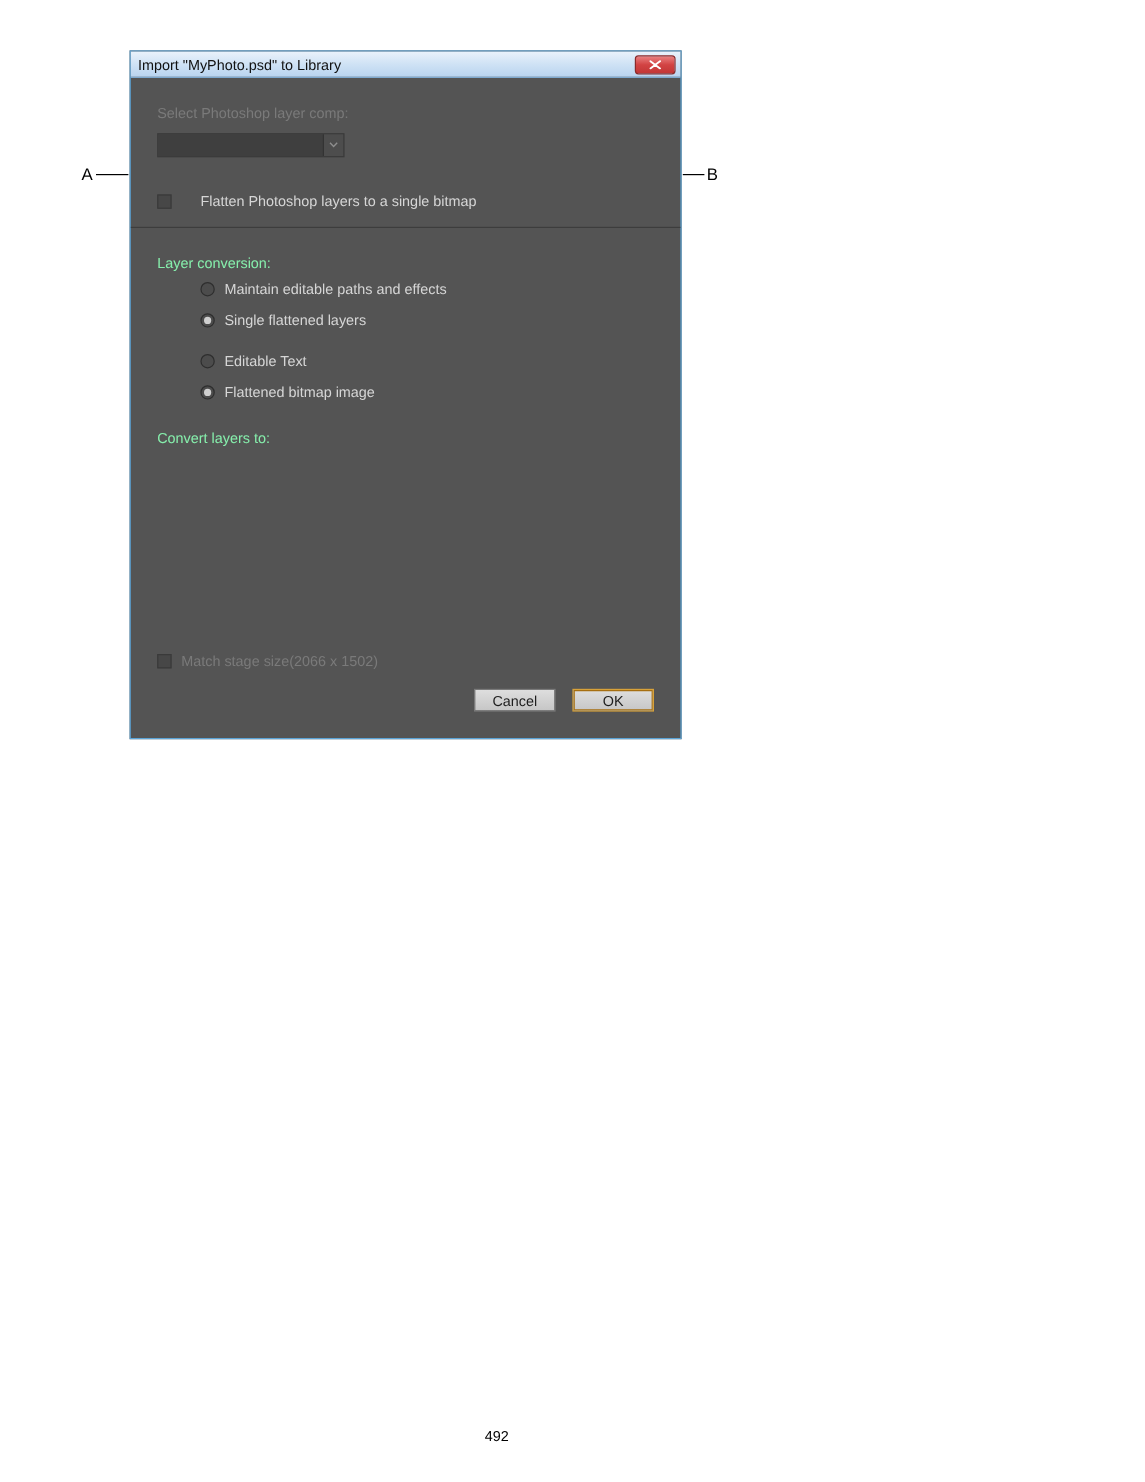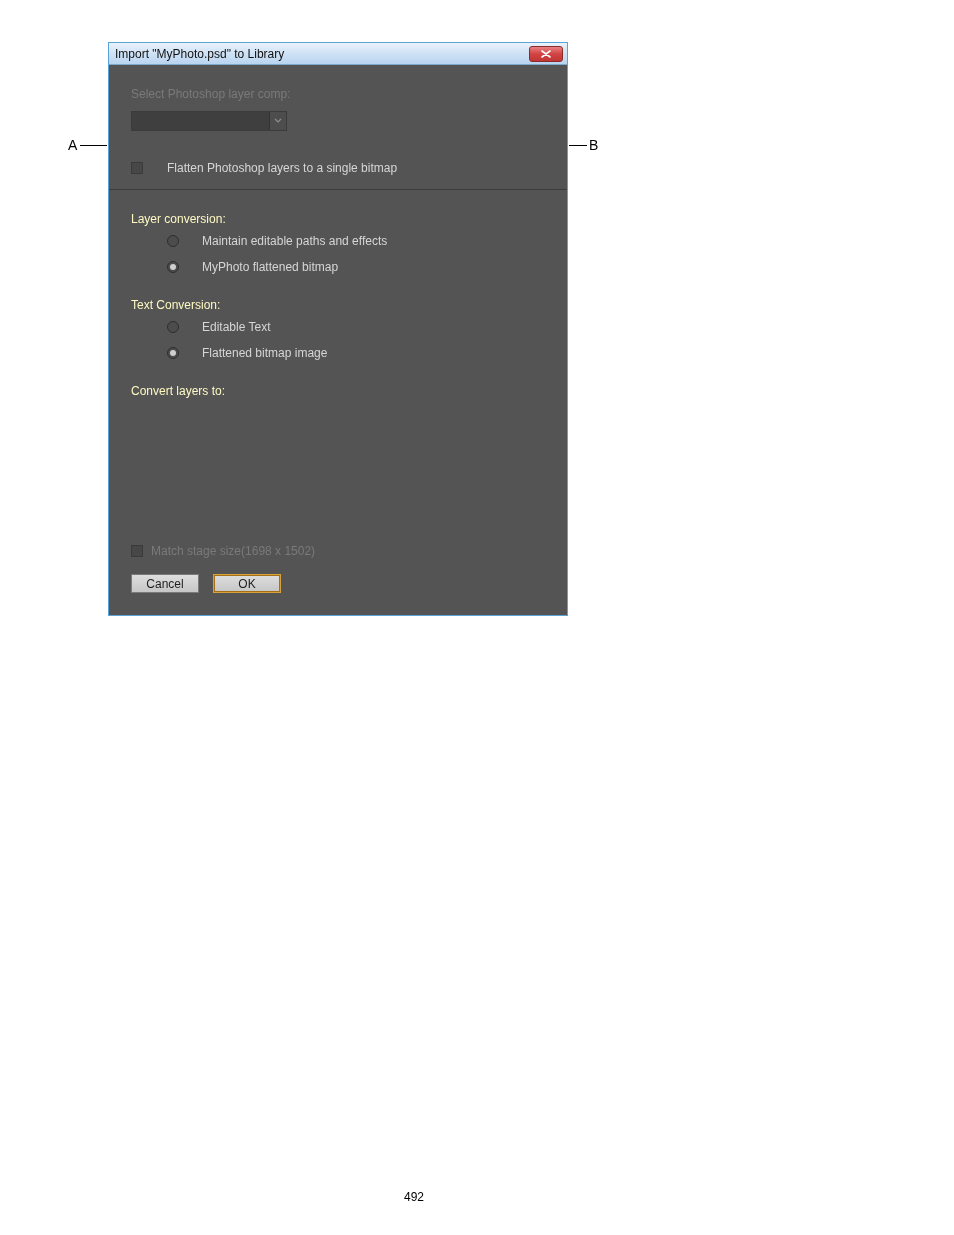--- a/index.html
+++ b/index.html
@@ -131,33 +131,33 @@
     box-sizing: border-box;
   }
 
   .hr {
     height: 1px;
     background: #3d3d3d;
     margin: 0 -22px 18px -22px;
   }
 
   .group-label {
-    color: #fef9c3;
+    color: #86efac;
     font-size: 12px;
     margin-top: 4px;
     margin-bottom: 8px;
   }
   .radio-group {
     margin-left: 36px;
     margin-bottom: 20px;
   }
   .radio-row {
     display: flex;
     align-items: center;
-    gap: 23px;
+    gap: 8px;
     color: #d6d6d6;
     font-size: 12px;
     margin-bottom: 12px;
   }
   .radio-row:last-child { margin-bottom: 0; }
   .radio {
     width: 12px;
     height: 12px;
     border-radius: 50%;
     border: 1px solid #2e2e2e;
@@ -181,21 +181,21 @@
     align-items: center;
     gap: 8px;
     color: #7a7a7a;
     font-size: 12px;
     margin-top: 6px;
     margin-bottom: 16px;
   }
 
   .button-row {
     display: flex;
-    justify-content: flex-start;
+    justify-content: flex-end;
     gap: 14px;
     padding-bottom: 10px;
   }
   .btn {
     width: 68px;
     height: 19px;
     display: flex;
     align-items: center;
     justify-content: center;
     font-size: 12px;
@@ -263,43 +263,42 @@
       <div class="hr"></div>
 
       <div class="group-label">Layer conversion:</div>
       <div class="radio-group">
         <div class="radio-row">
           <div class="radio"></div>
           <span>Maintain editable paths and effects</span>
         </div>
         <div class="radio-row">
           <div class="radio selected"></div>
-          <span>MyPhoto flattened bitmap</span>
-        </div>
-      </div>
-
-      <div class="group-label">Text Conversion:</div>
+          <span>Single flattened layers</span>
+        </div>
+      </div>
+
       <div class="radio-group">
         <div class="radio-row">
           <div class="radio"></div>
           <span>Editable Text</span>
         </div>
         <div class="radio-row">
           <div class="radio selected"></div>
           <span>Flattened bitmap image</span>
         </div>
       </div>
 
       <div class="group-label">Convert layers to:</div>
 
       <div class="flex-spacer"></div>
 
       <div class="match-row disabled">
         <div class="check-box"></div>
-        <span>Match stage size(1698 x 1502)</span>
+        <span>Match stage size(2066 x 1502)</span>
       </div>
 
       <div class="button-row">
         <div class="btn">Cancel</div>
         <div class="btn primary">OK</div>
       </div>
     </div>
   </div>
 
   <div class="page-number">492</div>

